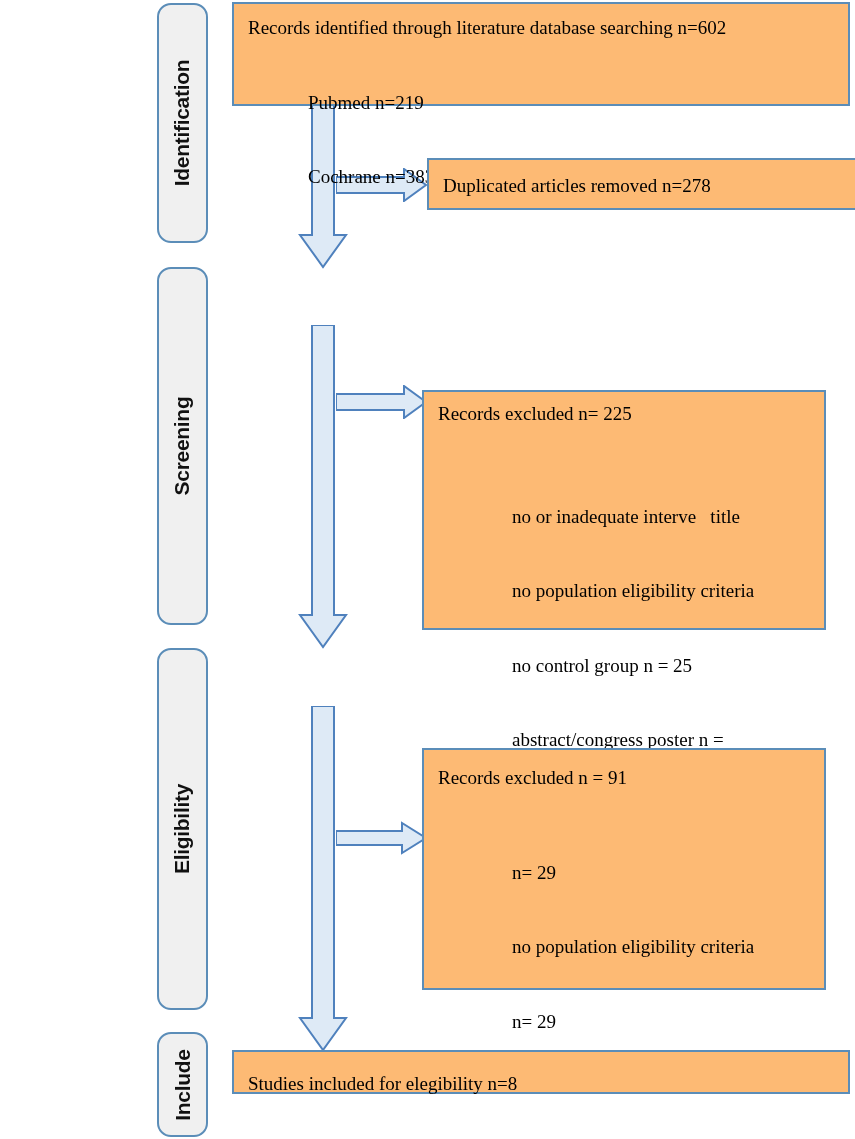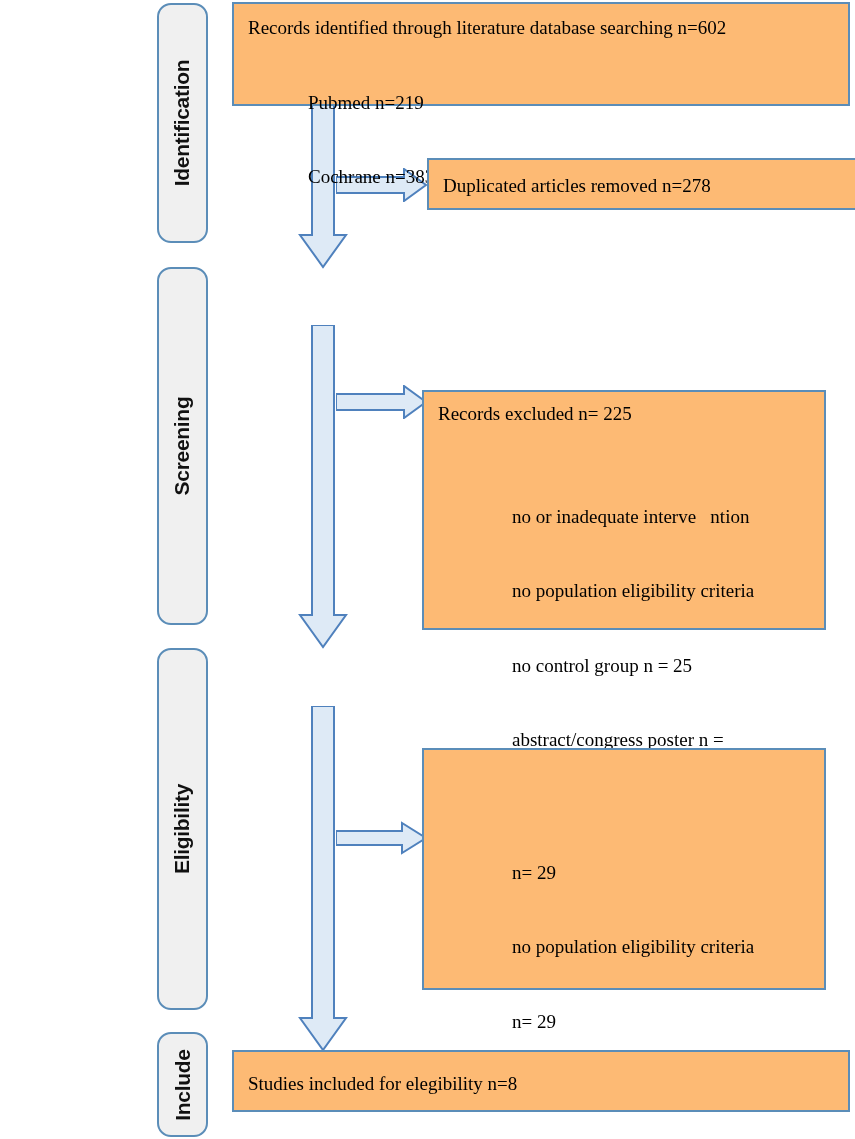--- a/index.html
+++ b/index.html
@@ -131,37 +131,38 @@
   </div>
 
   <div class="flow-box" style="left:427px; top:158px; width:455px; height:52px;">
     <div class="bx-title" style="left:14px; top:14px;">Duplicated articles removed n=278</div>
   </div>
 
 
   <div class="flow-box" style="left:422px; top:363px; width:404px; height:240px;margin-top:27px;">
     <div class="bx-title" style="left:14px; top:10px;">Records excluded n= 225</div>
     <div class="bx-list" style="left:88px; top:64px;">
-      <div>no or inadequate interve   ntion</div>
+      <div>no or inadequate interve   title</div>
       <div>no population eligibility criteria</div>
       <div>no control group n = 25</div>
       <div>abstract/congress poster n =</div>
       <div>13</div>
     </div>
   </div>
 
 
   <div class="flow-box" style="left:422px; top:748px; width:404px; height:242px;">
+    <div class="bx-title" style="left:14px; top:16px;">Records excluded n = 91</div>
     <div class="bx-list" style="left:88px; top:62px;">
       <div>n= 29</div>
       <div>no population eligibility criteria</div>
       <div>n= 29</div>
       
       
       
     </div>
   </div>
 
-  <div class="flow-box" style="left:232px; top:1050px; width:618px; height:62px;">
+  <div class="flow-box" style="left:232px; top:1050px; width:618px; height:44px;">
     <div class="bx-title" style="left:14px; top:20px;">Studies included for elegibility n=8</div>
   </div>
 
 </div>
 
 </body></html>

